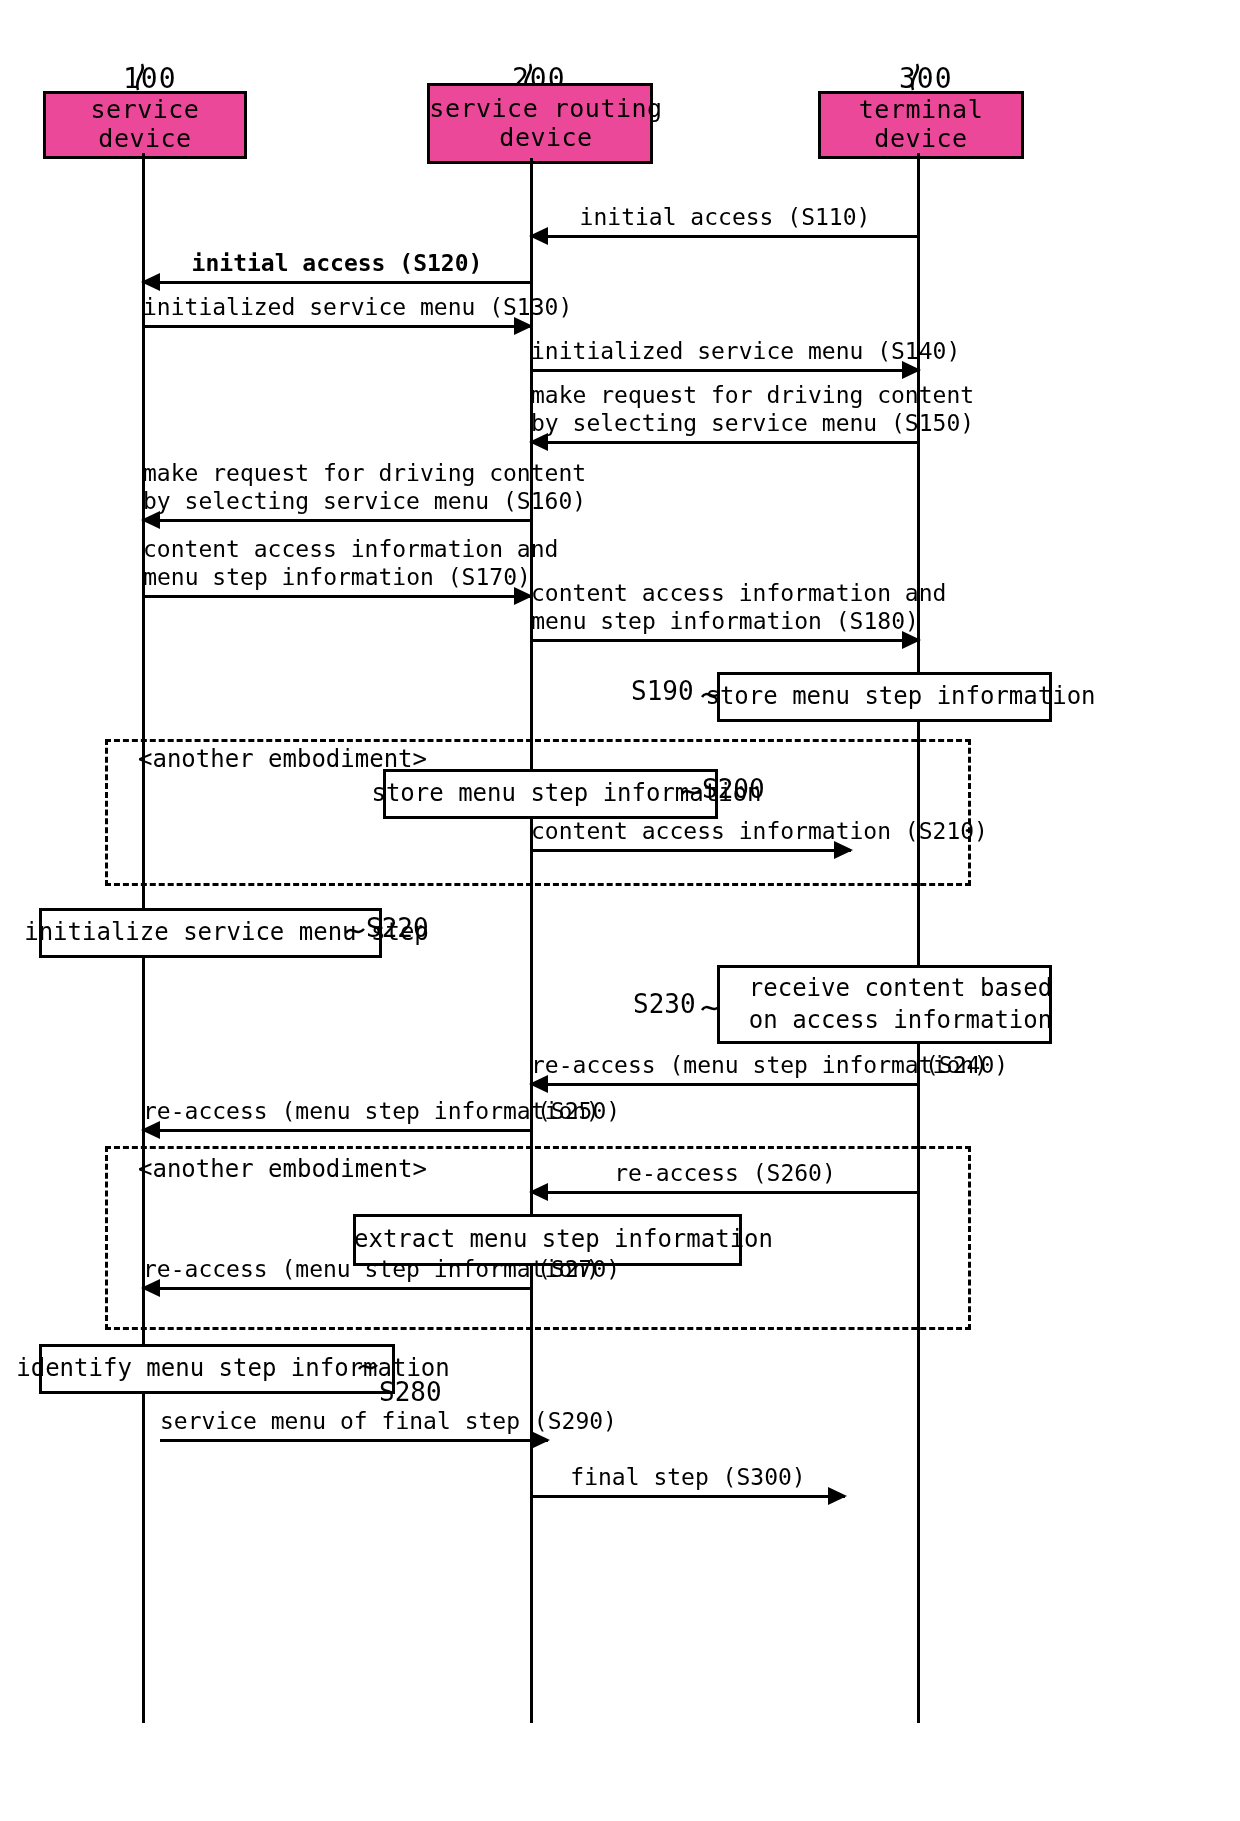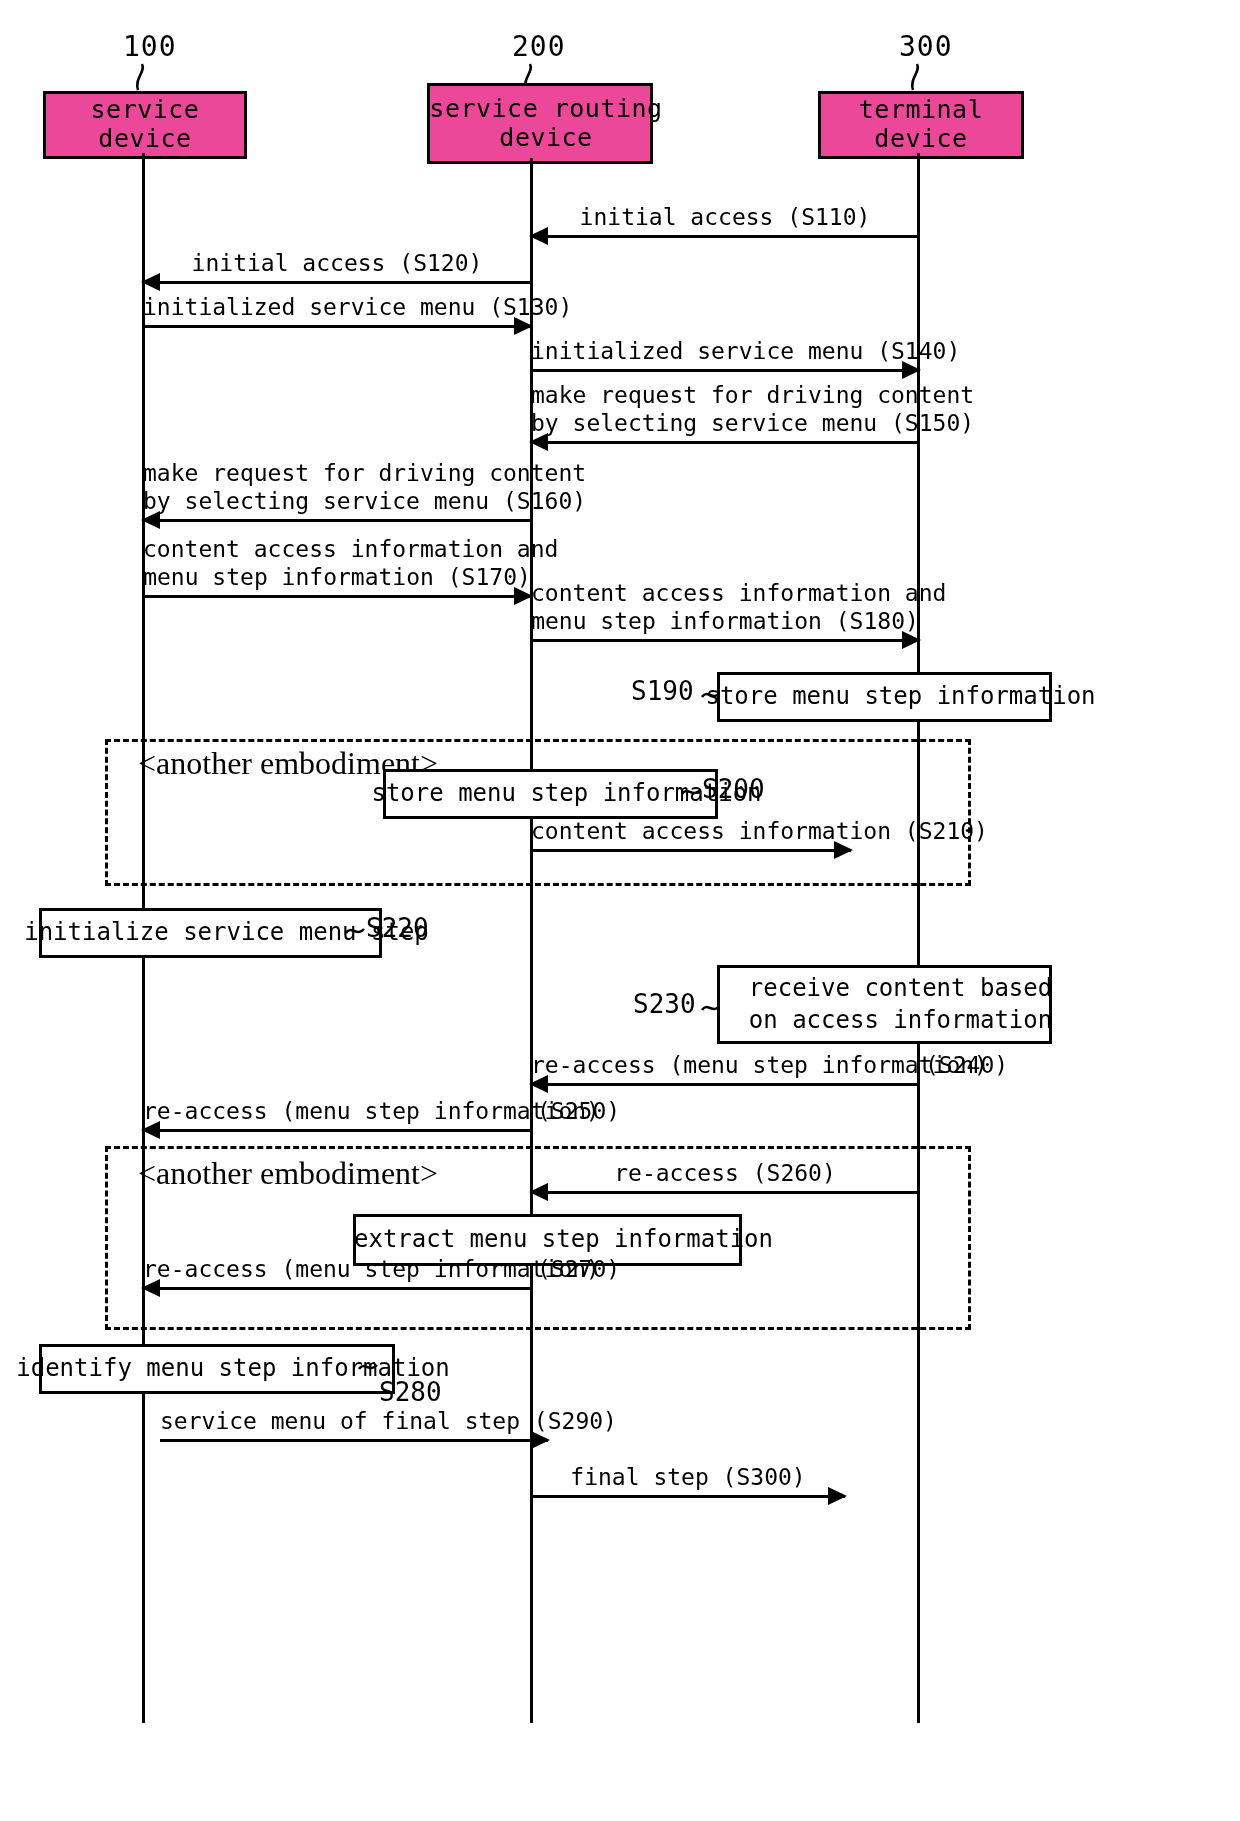--- a/index.html
+++ b/index.html
@@ -1,31 +1,31 @@
 <!DOCTYPE html>
 <html><head>
 <meta charset="utf-8">
 <style>
   html,body{margin:0;padding:0;background:#fff;}
   body{width:1240px;height:1821px;font-family:"DejaVu Sans Mono","Liberation Mono",monospace;color:#000;}
   #sheet{position:relative;width:1240px;height:1821px;overflow:hidden;}
   .lifeline{position:absolute;width:3px;background:#000;}
   .actorbox{position:absolute;border:3px solid #000;background:#ec4899;display:flex;align-items:center;justify-content:center;text-align:center;line-height:1.15;font-size:25px;letter-spacing:0.5px;}
-  .refnum{position:absolute;font-size:28px;letter-spacing:1px;}
+  .refnum{position:absolute;font-size:28px;letter-spacing:1px;margin-top:32px;}
   .leader{position:absolute;}
   .msg{position:absolute;}
   .msg .lbl{position:absolute;left:0;bottom:6px;width:100%;text-align:center;font-size:23px;line-height:1.25;white-space:pre;letter-spacing:0px;}
   .line{position:absolute;left:0;bottom:0;height:3px;background:#000;width:100%;}
   .ah{position:absolute;bottom:-7px;width:0;height:0;border-top:9px solid transparent;border-bottom:9px solid transparent;}
   .ah.r{right:-2px;border-left:19px solid #000;}
   .ah.l{left:-2px;border-right:19px solid #000;}
   .procbox{position:absolute;border:3px solid #000;background:#fff;display:flex;align-items:center;justify-content:center;text-align:center;font-size:24px;line-height:1.3;letter-spacing:0px;white-space:pre;padding-left:32px;}
   .steplbl{position:absolute;font-size:26px;letter-spacing:0px;white-space:nowrap;}
   .embox{position:absolute;border:3px dashed #000;background:transparent;}
-  .emlabel{position:absolute;font-size:32px;letter-spacing:0px;white-space:nowrap;font-family:Liberation Serif, serif;}
+  .emlabel{position:absolute;font-size:24px;letter-spacing:0px;white-space:nowrap;}
 </style>
 </head>
 <body>
 
 <div id="sheet">
 
   <div class="refnum" style="left:123px;top:30px;">100</div>
   <svg class="leader" style="left:128px;top:62px;" width="32" height="30">
       <path d="M14,2 C18,10 6,16 10,28" stroke="#000" stroke-width="2.5" fill="none"></path>
     </svg>
@@ -48,21 +48,21 @@
   <div class="lifeline" style="left:142px;top:153px;height:1570px;"></div>
   <div class="lifeline" style="left:530px;top:158px;height:1565px;"></div>
   <div class="lifeline" style="left:917px;top:153px;height:1570px;"></div>
 
   <div class="msg" style="left:531px;top:196px;width:388px;height:42px;">
     <div class="lbl">initial access (S110)</div>
     <div class="line"></div>
     <div class="ah l"></div>
   </div>
 
-  <div class="msg" style="left:143px;top:242px;width:388px;height:42px;">
+  <div class="msg" style="left:143px;top:242px;width:388px;height:42px;font-weight:bold;">
     <div class="lbl">initial access (S120)</div>
     <div class="line"></div>
     <div class="ah l"></div>
   </div>
 
   <div class="msg" style="left:143px;top:286px;width:388px;height:42px;">
     <div class="lbl">initialized service menu (S130)</div>
     <div class="line"></div>
     <div class="ah r"></div>
   </div>

